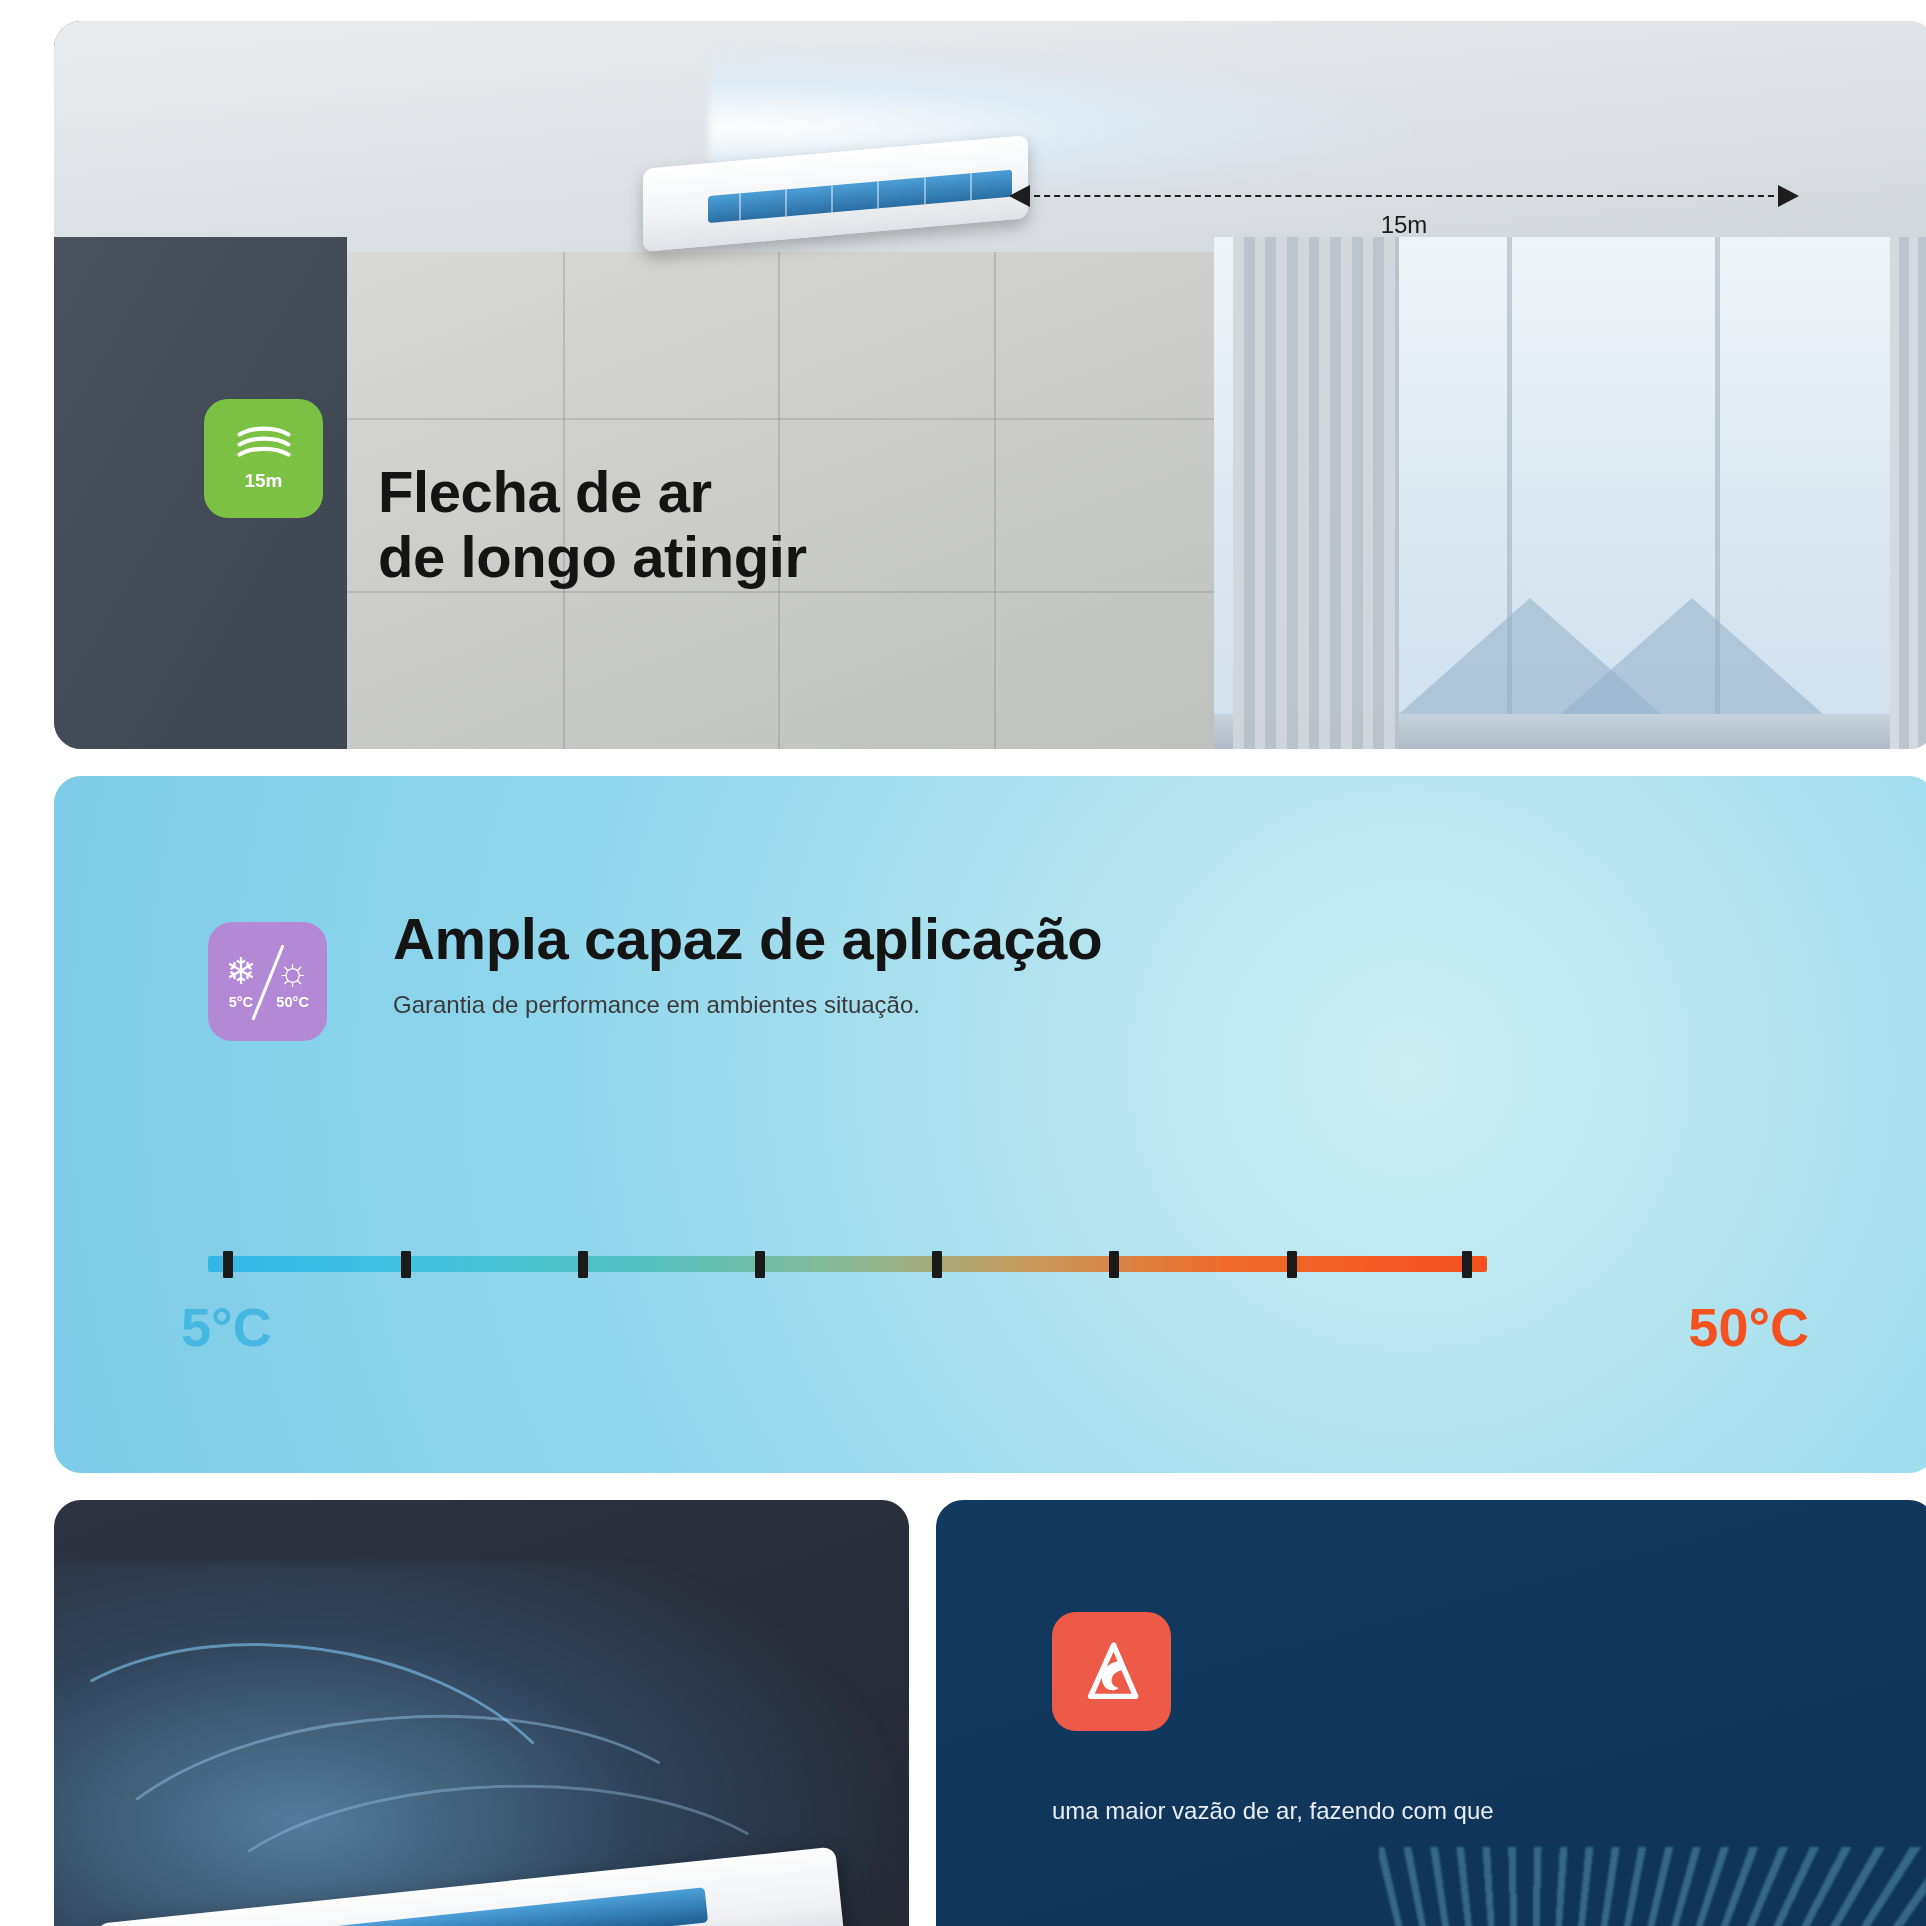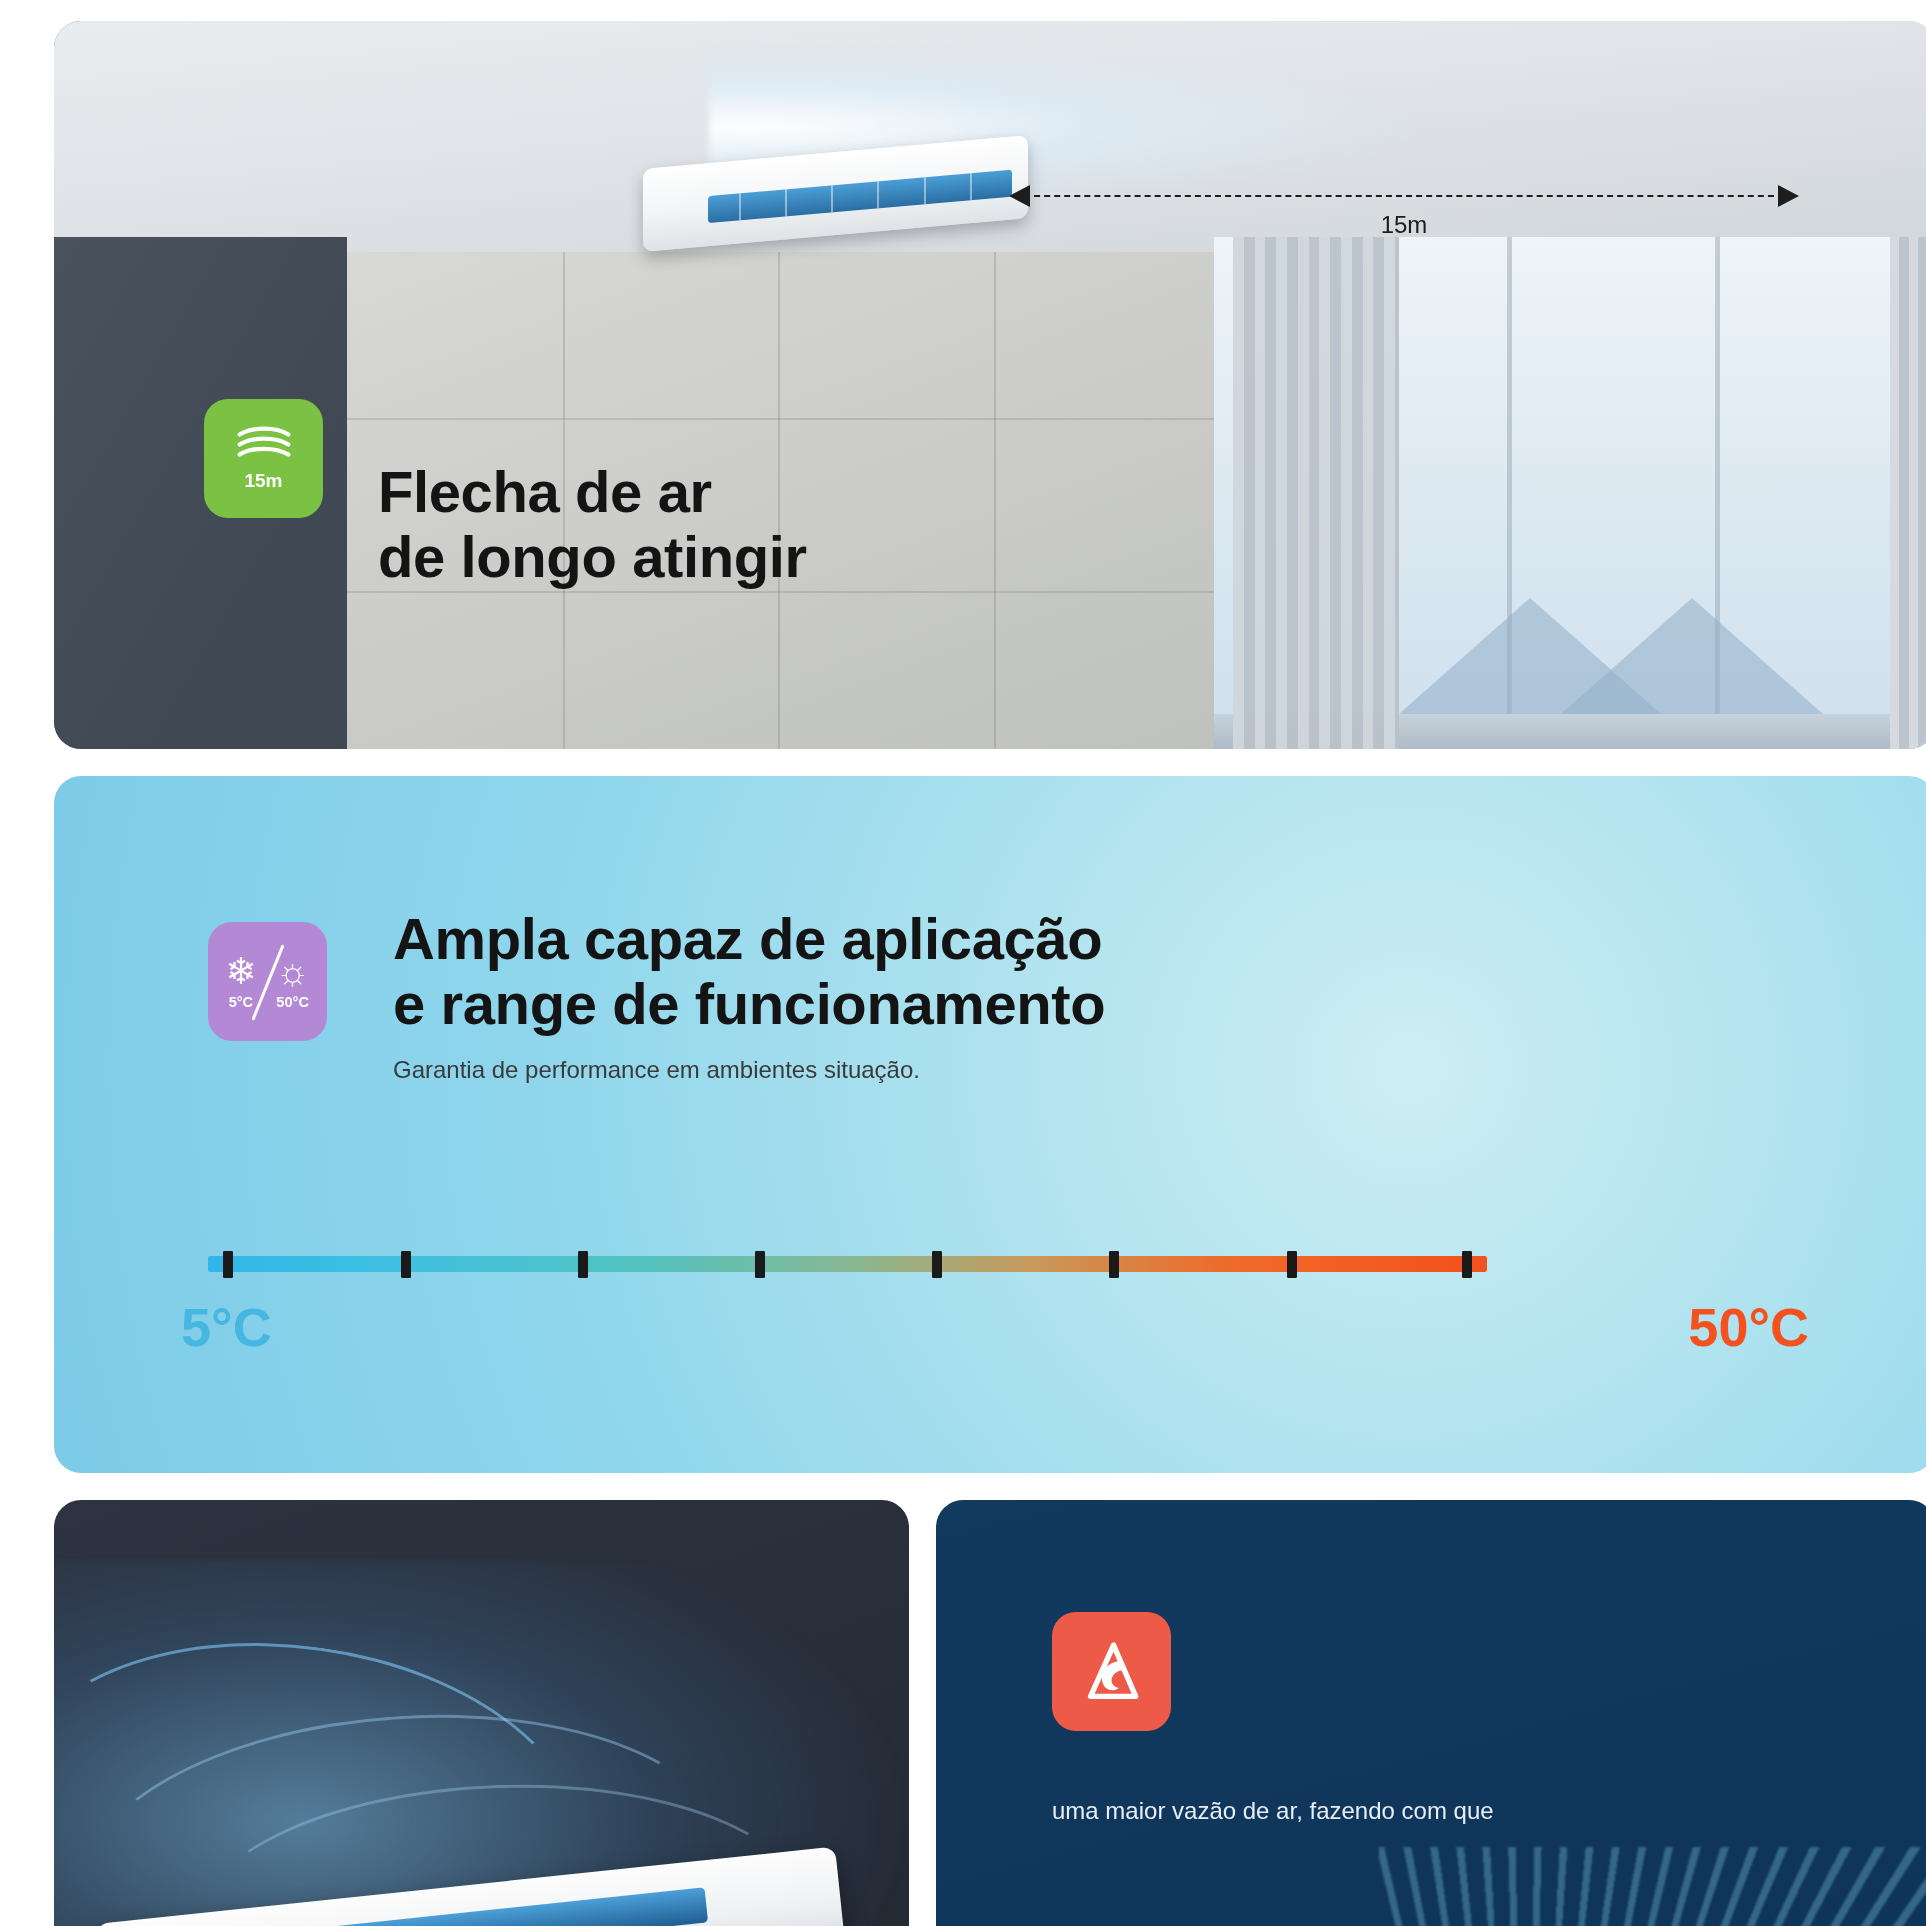--- a/index.html
+++ b/index.html
@@ -301,21 +301,20 @@
         <div class="divider"></div>
         <div class="col" style="margin-left:8.5px">
           <span class="glyph">☼</span>
           <span class="mini">50°C</span>
         </div>
       </div>
     </div>
 
     <div class="card-text-block" style="left:339px; top:131px; width:1310px;">
       <div class="headline">Ampla capaz de aplicação</div>
-      <div class="headline">e range de funcionamento</div>
       <div class="subcopy">Garantia de performance em ambientes situação.</div>
     </div>
 
     <div class="range-bar-wrap">
       <div class="range-bar">
         <div class="tick" style="left:15.4px"></div>
         <div class="tick" style="left:193px"></div>
         <div class="tick" style="left:370px"></div>
         <div class="tick" style="left:547px"></div>
         <div class="tick" style="left:724px"></div>

